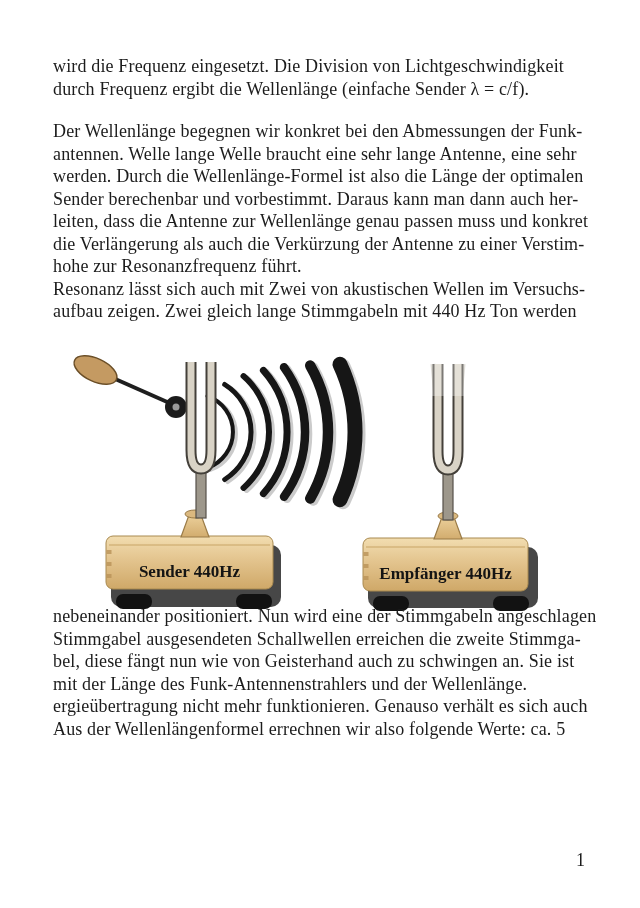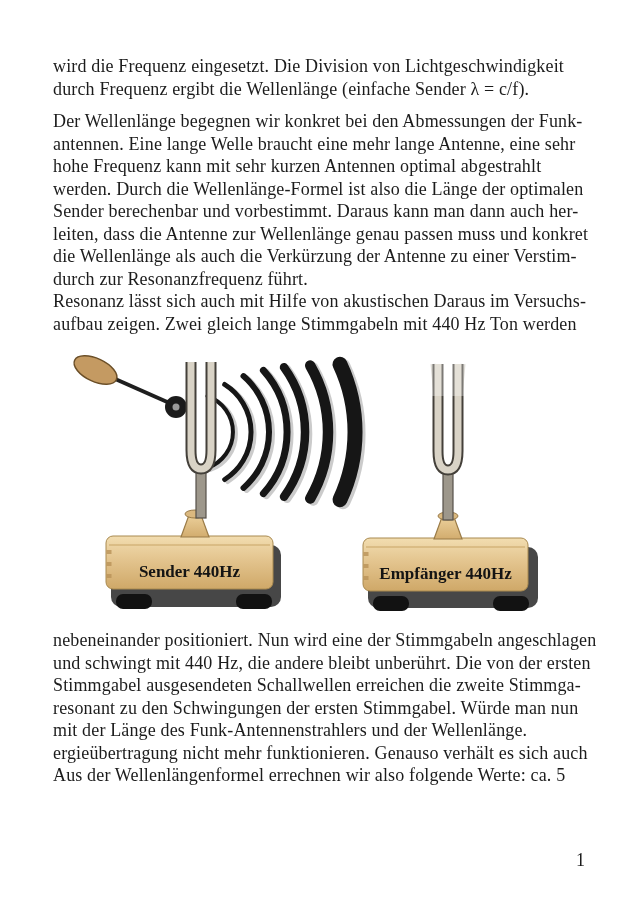--- a/index.html
+++ b/index.html
@@ -21,30 +21,29 @@
 </head>
 <body>
 
 <div class="page">
 
   <div class="textblock" style="top:55px;">
     <div class="line">wird die Frequenz eingesetzt. Die Division von Lichtgeschwindigkeit</div>
     <div class="line">durch Frequenz ergibt die Wellenlänge (einfache Sender λ = c/f).</div>
   </div>
 
-  <div class="textblock" style="top:110px;">
+  <div class="textblock" style="top:120px;">
     <div class="line">Der Wellenlänge begegnen wir konkret bei den Abmessungen der Funk-</div>
-    <div class="line">antennen. Eine lange Welle braucht eine mehr lange Antenne, eine sehr</div>
-    <div class="line">hohe Frequenz kann mit sehr kurzen Antennen optimal abgestrahlt</div>
+    <div class="line">antennen. Welle lange Welle braucht eine sehr lange Antenne, eine sehr</div>
     <div class="line">werden. Durch die Wellenlänge-Formel ist also die Länge der optimalen</div>
     <div class="line">Sender berechenbar und vorbestimmt. Daraus kann man dann auch her-</div>
     <div class="line">leiten, dass die Antenne zur Wellenlänge genau passen muss und konkret</div>
-    <div class="line">die Wellenlänge als auch die Verkürzung der Antenne zu einer Verstim-</div>
-    <div class="line">durch zur Resonanzfrequenz führt.</div>
-    <div class="line">Resonanz lässt sich auch mit Hilfe von akustischen Daraus im Versuchs-</div>
+    <div class="line">die Verlängerung als auch die Verkürzung der Antenne zu einer Verstim-</div>
+    <div class="line">hohe zur Resonanzfrequenz führt.</div>
+    <div class="line">Resonanz lässt sich auch mit Zwei von akustischen Wellen im Versuchs-</div>
     <div class="line">aufbau zeigen. Zwei gleich lange Stimmgabeln mit 440 Hz Ton werden</div>
   </div>
 
   <svg class="figure" viewBox="0 350 640 270">
     <defs>
       <linearGradient id="woodG" x1="0" y1="0" x2="0" y2="1">
         <stop offset="0" stop-color="#f2ddb0"></stop>
         <stop offset="0.45" stop-color="#e3c48e"></stop>
         <stop offset="1" stop-color="#cfa868"></stop>
       </linearGradient>
@@ -125,25 +124,24 @@
       <line x1="433" y1="364" x2="437" y2="408" stroke="#b7b1a5" stroke-width="5" opacity="0.6"></line>
       <line x1="463" y1="364" x2="459" y2="408" stroke="#b7b1a5" stroke-width="5" opacity="0.6"></line>
       <path d="M 438 364 V 451 Q 438 470 448 470 Q 458 470 458 451 V 364" fill="none" stroke="#44403a" stroke-width="11"></path>
       <path d="M 438 364 V 451 Q 438 470 448 470 Q 458 470 458 451 V 364" fill="none" stroke="#d9d3c6" stroke-width="7"></path>
       <rect x="428" y="358" width="40" height="38" fill="#ffffff" opacity="0.3"></rect>
 
       <text x="445.5" y="579" text-anchor="middle" font-family="Liberation Serif, serif" font-size="17" font-weight="bold" fill="#141414">Empfänger 440Hz</text>
     </g>
   </svg>
 
-  <div class="textblock" style="top:629px;">
+  <div class="textblock" style="top:605px;">
     <div class="line">nebeneinander positioniert. Nun wird eine der Stimmgabeln angeschlagen</div>
-    <div class="line">und schwingt mit 440 Hz, die andere bleibt unberührt. Die von der ersten</div>
     <div class="line">Stimmgabel ausgesendeten Schallwellen erreichen die zweite Stimmga-</div>
-    <div class="line">resonant zu den Schwingungen der ersten Stimmgabel. Würde man nun</div>
+    <div class="line">bel, diese fängt nun wie von Geisterhand auch zu schwingen an. Sie ist</div>
     <div class="line">mit der Länge des Funk-Antennenstrahlers und der Wellenlänge.</div>
     <div class="line">ergieübertragung nicht mehr funktionieren. Genauso verhält es sich auch</div>
     <div class="line">Aus der Wellenlängenformel errechnen wir also folgende Werte: ca. 5</div>
   </div>
 
   <div class="pagenum">1</div>
 
 </div>
 
 </body></html>

